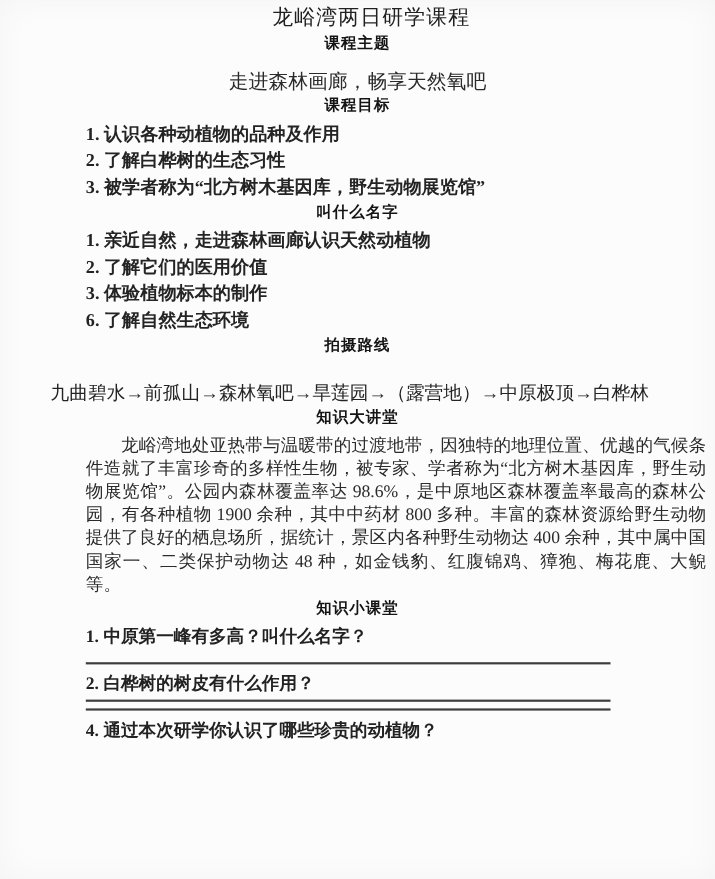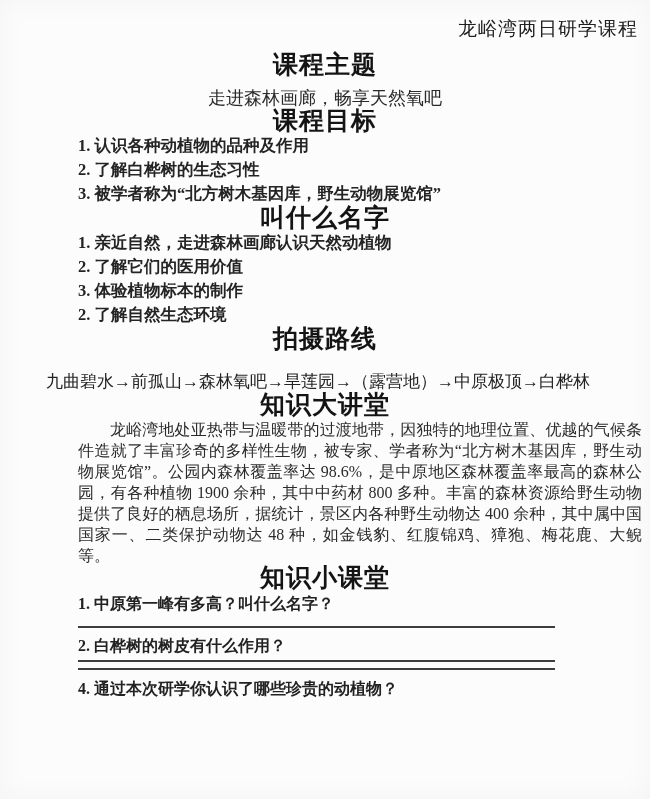--- a/index.html
+++ b/index.html
@@ -14,32 +14,32 @@
     margin: 0;
     background: #fcfcfc;
     box-shadow: inset 0 0 30px rgba(0,0,0,0.035);
     overflow: hidden;
     font-family: "Liberation Serif", "DejaVu Serif", serif;
     color: #262626;
     box-sizing: border-box;
     padding-top: 5px;
   }
   .doc-title {
-    margin: 12px;
+    margin: 0;
     font-size: 19px;
     line-height: 24px;
     font-weight: 400;
-    text-align: right;
+    text-align: center;
     color: #202020;
     letter-spacing: 1px;
     padding-left: 25px;
   }
   h2.section-heading {
     margin: 0;
-    font-size: 25px;
+    font-size: 14px;
     line-height: 24px;
     font-weight: 700;
     text-align: center;
     color: #141414;
     letter-spacing: 1px;
   }
   .mt14 { margin-top: 14px; }
   .mt8  { margin-top: 8px; }
   .mt5  { margin-top: 5px; }
   .mt0  { margin-top: 0; }
@@ -127,21 +127,21 @@
     <p>1. 认识各种动植物的品种及作用</p>
     <p>2. 了解白桦树的生态习性</p>
     <p>3. 被学者称为“北方树木基因库，野生动物展览馆”</p>
   </div>
 
   <h2 class="section-heading mt8">叫什么名字</h2>
   <div class="plain-list">
     <p>1. 亲近自然，走进森林画廊认识天然动植物</p>
     <p>2. 了解它们的医用价值</p>
     <p>3. 体验植物标本的制作</p>
-    <p>2. 了解自然生态环境</p>
+    <p>6. 了解自然生态环境</p>
   </div>
 
   <h2 class="section-heading mt5">拍摄路线</h2>
   <p class="route-text">九曲碧水→前孤山→森林氧吧→旱莲园→（露营地）→中原极顶→白桦林</p>
 
   <h2 class="section-heading mt14">知识大讲堂</h2>
   <p class="intro-paragraph">龙峪湾地处亚热带与温暖带的过渡地带，因独特的地理位置、优越的气候条件造就了丰富珍奇的多样性生物，被专家、学者称为“北方树木基因库，野生动物展览馆”。公园内森林覆盖率达 98.6%，是中原地区森林覆盖率最高的森林公园，有各种植物 1900 余种，其中中药材 800 多种。丰富的森林资源给野生动物提供了良好的栖息场所，据统计，景区内各种野生动物达 400 余种，其中属中国国家一、二类保护动物达 48 种，如金钱豹、红腹锦鸡、獐狍、梅花鹿、大鲵等。</p>
 
   <h2 class="section-heading mt0">知识小课堂</h2>
   <div class="quiz-block">

